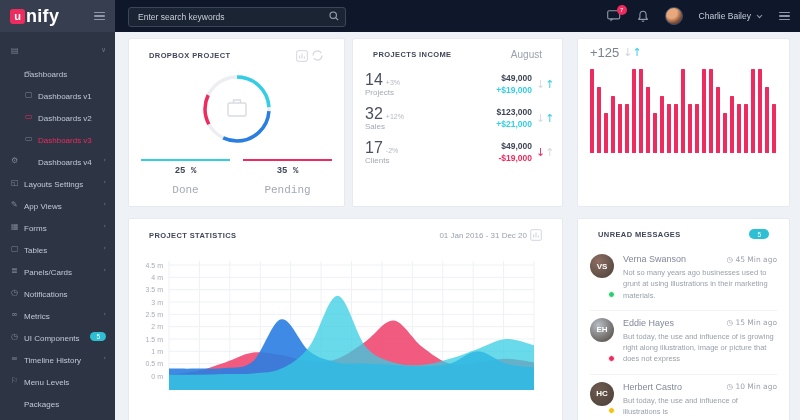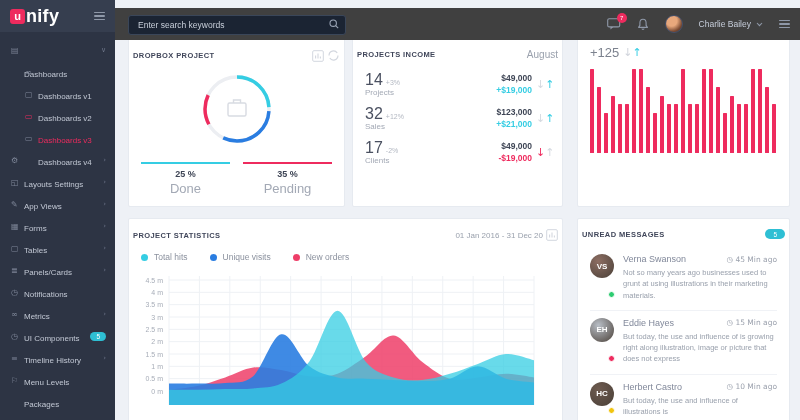--- a/index.html
+++ b/index.html
@@ -17,45 +17,45 @@
   .nav { padding-top:7px; }
   .nav-item { display:flex; align-items:center; height:22px; padding:0 9px 0 11px; cursor:pointer; }
   .nav-item .nav-ico { width:13px; font-size:8px; color:#7e8698; font-family:"DejaVu Sans",sans-serif; flex:none; }
   .nav-item .nav-label { flex:1; font-size:8px; color:#c2c8d4; white-space:nowrap; overflow:hidden;margin-top:48px; }
   .nav-item .nav-chev { font-size:7px; color:#6d7588; font-family:"DejaVu Sans",sans-serif; }
   .nav-item.sub { padding-left:25px; }
   .nav-item.active .nav-label, .nav-item.active .nav-ico { color:#ee2b5e; }
   .nav-badge { background:#2ebfd4; color:#fff; font-size:6.5px; padding:1px 6px; border-radius:7px; }
 
   
-  .topbar { position:absolute; left:115px; right:0; top:0; height:32px; background:#404040; z-index:4;margin-top:8px; }
+  .topbar { position:absolute; left:115px; right:0; top:0; height:32px; background:#0f172a; z-index:4; }
   .searchbox { position:absolute; left:13px; top:6px; width:218px; height:20px; }
   .searchbox input { width:100%; height:100%; background:#1b2433; border:1px solid #3a4659; border-radius:3px; color:#dfe4ec; font-size:8.5px; padding:0 24px 0 9px; outline:none; font-family:"Liberation Sans",sans-serif; }
   .searchbox input::placeholder { color:#c8cfda; }
   .search-ico { position:absolute; right:7px; top:5px; cursor:pointer; }
   .topbar-right { position:absolute; right:10px; top:0; height:32px; display:flex; align-items:center; gap:16px; }
   .tb-ico { position:relative; cursor:pointer; display:flex; align-items:center; }
   .tb-badge { position:absolute; top:-5px; right:-6px; background:#ee2b5e; color:#fff; font-size:6px; min-width:10px; height:10px; border-radius:6px; display:flex; align-items:center; justify-content:center; padding:0 2px; }
   .tb-avatar { width:18px; height:18px; border-radius:50%; background:radial-gradient(circle at 35% 30%, #e8a87c 0 35%, #7a4a32 70%, #3c2a20); border:1px solid #45506a; cursor:pointer; }
   .tb-user { display:flex; align-items:center; gap:5px; cursor:pointer; }
   .tb-username { color:#c6cdda; font-size:8.5px; }
 
   
   .card { position:absolute; background:#fff; border:1px solid #e6eaf0; border-radius:2px; }
-  .card-head { display:flex; align-items:center; justify-content:space-between; padding:10px 4px 6px; }
+  .card-head { display:flex; align-items:center; justify-content:space-between; padding:10px 20px 6px; }
   .card-title { font-size:7.5px; font-weight:bold; letter-spacing:0.4px; color:#40465a; }
   .card-head-right { display:flex; align-items:center; gap:3px; color:#cfd4dd; }
   .muted-8 { font-size:10px; color:#9aa1ad; }
 
   #card-dropbox { left:128px; top:38px; width:217px; height:169px; }
   .donut-wrap { display:flex; justify-content:center; margin-top:1px; }
   .dropbox-stats { position:absolute; left:12px; right:12px; bottom:10px; display:flex; gap:13px; }
-  .dstat { flex:1; text-align:center; border-top:2px solid #ccc; padding-top:5px; }
+  .dstat { flex:1; text-align:center; border-top:2px solid #ccc; padding-top:5px;font-family:Liberation Mono, monospace; }
   .dstat .dstat-val { font-size:9px; font-weight:bold; color:#3e4555; }
-  .dstat .dstat-label { font-size:13px; color:#a3a9b5; margin-top:2px; }
+  .dstat .dstat-label { font-size:11px; color:#a3a9b5; margin-top:8px; }
 
   #card-income { left:352px; top:38px; width:211px; height:169px; }
   .income-rows { padding:2px 12px 0; }
   .income-row { display:flex; align-items:center; margin-top:8px; }
   .income-row:first-child { margin-top:3px; }
   .ir-left { flex:1; }
   .ir-num { font-size:16px; font-weight:300; color:#4a5060; }
   .ir-delta { font-size:7px; color:#b3b8c2; margin-left:3px; }
   .ir-label { font-size:8px; color:#a3a9b5; margin-top:-1px; }
   .ir-right { text-align:right; }
@@ -348,34 +348,20 @@
     <span class="card-head-right">
       <span class="stats-date">01 Jan 2016 - 31 Dec 20</span>
       <svg width="12" height="12" viewBox="0 0 12 12">
         <rect x="0.7" y="0.7" width="10.6" height="10.6" rx="1.2" fill="none" stroke="#d3d7df" stroke-width="1"></rect>
         <line x1="3.6" y1="8.6" x2="3.6" y2="5.5" stroke="#d3d7df" stroke-width="1.1"></line>
         <line x1="6" y1="8.6" x2="6" y2="3.6" stroke="#d3d7df" stroke-width="1.1"></line>
         <line x1="8.4" y1="8.6" x2="8.4" y2="6.4" stroke="#d3d7df" stroke-width="1.1"></line>
       </svg>
     </span>
   </div>
-  <div class="legend" id="stats-legend">
-      <div class="legend-item">
-        <span class="legend-dot" style="background:#35cde3"></span>
-        <span class="legend-label">Total hits</span>
-      </div>
-      <div class="legend-item">
-        <span class="legend-dot" style="background:#2a7de1"></span>
-        <span class="legend-label">Unique visits</span>
-      </div>
-      <div class="legend-item">
-        <span class="legend-dot" style="background:#ee3e68"></span>
-        <span class="legend-label">New orders</span>
-      </div>
-    </div>
   <div id="area-chart-wrap" style="margin-top:8px">
       <svg width="411" height="135" viewBox="0 0 411 135">
         <line x1="40" y1="10" x2="405" y2="10" stroke="#eef1f5" stroke-width="1"></line>
         <text x="34" y="12.5" text-anchor="end" font-size="7" fill="#a7adb8" font-family="Liberation Sans, sans-serif">4.5 m</text>
         <line x1="40" y1="22.333333333333336" x2="405" y2="22.333333333333336" stroke="#eef1f5" stroke-width="1"></line>
         <text x="34" y="24.833333333333336" text-anchor="end" font-size="7" fill="#a7adb8" font-family="Liberation Sans, sans-serif">4 m</text>
         <line x1="40" y1="34.66666666666667" x2="405" y2="34.66666666666667" stroke="#eef1f5" stroke-width="1"></line>
         <text x="34" y="37.16666666666667" text-anchor="end" font-size="7" fill="#a7adb8" font-family="Liberation Sans, sans-serif">3.5 m</text>
         <line x1="40" y1="47" x2="405" y2="47" stroke="#eef1f5" stroke-width="1"></line>
         <text x="34" y="49.5" text-anchor="end" font-size="7" fill="#a7adb8" font-family="Liberation Sans, sans-serif">3 m</text>

